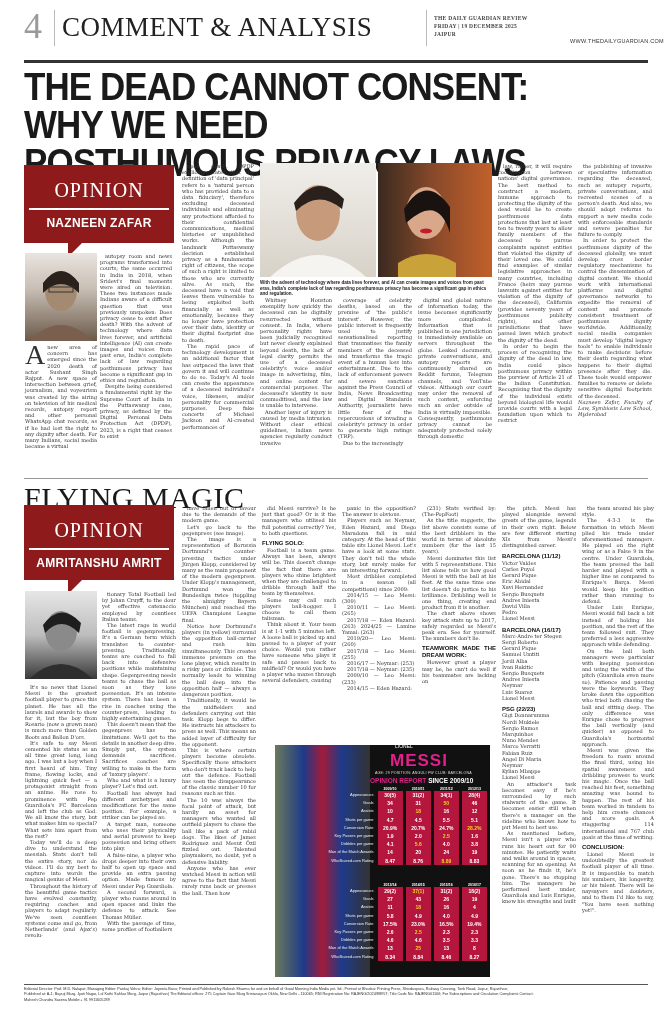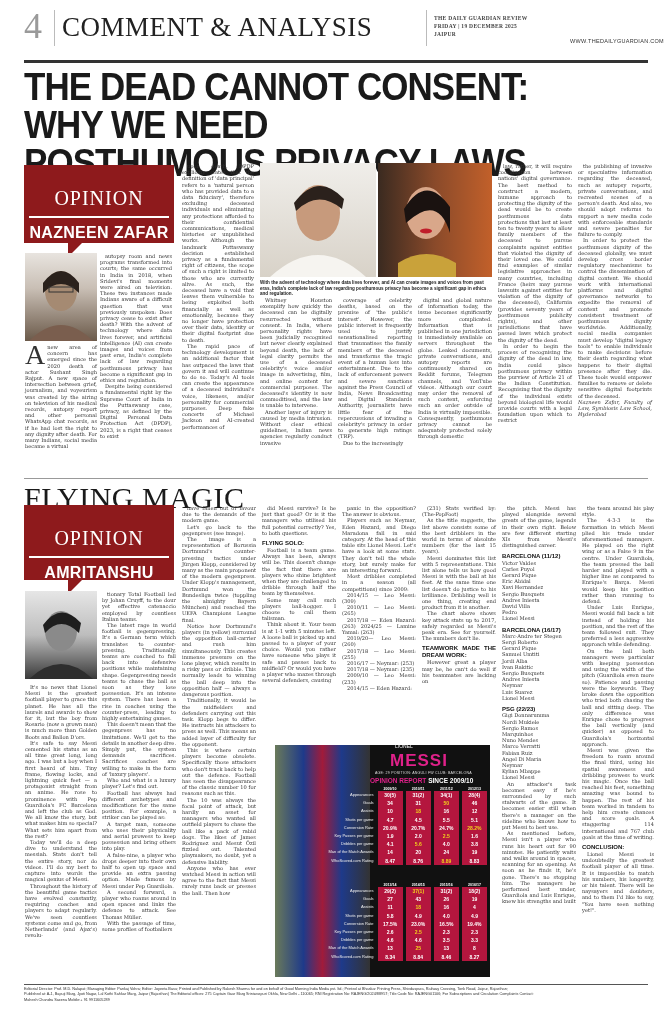--- a/index.html
+++ b/index.html
@@ -8,23 +8,23 @@
 .masthead{left:24px;top:8px;width:640px;height:42px}
 .pageno{left:0;top:0;font-family:"Liberation Serif",serif;font-size:36px;color:#9a9a9a;line-height:36px}
 .mast-div1{left:30px;top:2px;width:1px;height:36px;background:#bbb}
 .mast-title{left:38px;top:0;font-family:"Liberation Serif",serif;font-size:27px;letter-spacing:0.5px;color:#222;line-height:38px;white-space:nowrap}
 .mast-div2{left:402px;top:2px;width:1px;height:36px;background:#bbb}
 .mast-meta{left:410px;top:6px;font-family:"Liberation Serif",serif;font-size:5.5px;font-weight:bold;line-height:8px;color:#444;letter-spacing:0.3px}
 .mast-url{right:0;top:30px;font-family:"Liberation Sans",sans-serif;font-size:5.5px;color:#333;letter-spacing:0.3px}
 .rule-top{left:24px;top:60px;width:624px;height:3px;background:#333}
 .headline{left:24px;top:68px;width:630px;font-family:"Liberation Sans",sans-serif;font-weight:bold;font-size:38px;line-height:38px;color:#1a1a1a;letter-spacing:-1px;transform:scaleX(0.92);transform-origin:left top;text-transform:uppercase}
 .opbox{background:#8e1a1c;color:#fff;text-align:center}
-.opbox .op{font-family:"Liberation Serif",serif;font-size:20px;letter-spacing:1px;padding-top:22px}
+.opbox .op{font-family:"Liberation Serif",serif;font-size:20px;letter-spacing:1px;padding-top:14px}
 .opbox .line{width:140px;height:1.5px;background:#fff;margin:6px auto}
-.opbox .name{font-family:"Liberation Sans",sans-serif;font-weight:bold;font-size:16px;letter-spacing:0.3px}
+.opbox .name{font-family:"Liberation Sans",sans-serif;font-weight:bold;font-size:12px;letter-spacing:0.3px}
 .tail{width:0;height:0;border-left:0 solid transparent;border-right:14px solid transparent;border-top:14px solid #8e1a1c}
 .col{font-size:5.1px;line-height:6.2px;color:#333;text-align:justify;hyphens:auto}
 .col p{text-indent:5px}
 .photo{background:#c8c0b8;overflow:hidden}
 .caption{font-family:"Liberation Sans",sans-serif;font-size:4.6px;line-height:5.6px;font-weight:bold;color:#222}
 .dropcap{float:left;font-family:"Liberation Serif",serif;font-size:28px;line-height:22px;padding-right:2px}
 .rule-mid{left:24px;top:478px;width:624px;height:1px;background:#999}
 .section-title{left:24px;top:481px;font-family:"Liberation Serif",serif;font-size:30px;color:#1a1a1a;letter-spacing:0.5px}
 .subhead{font-family:"Liberation Sans",sans-serif;font-weight:bold;font-size:6px;line-height:7px;color:#111;margin-top:4px}
 .team-h{font-family:"Liberation Sans",sans-serif;font-weight:bold;font-size:6px;margin-top:5px;color:#111}

